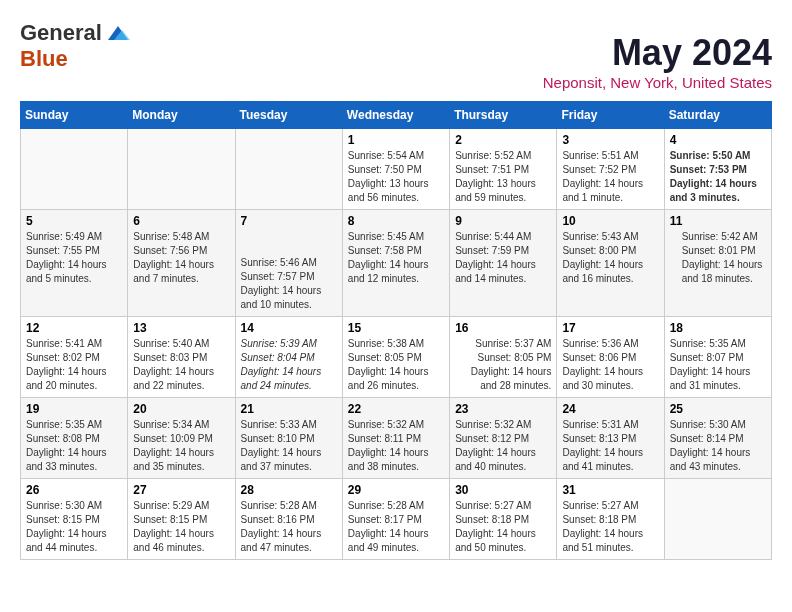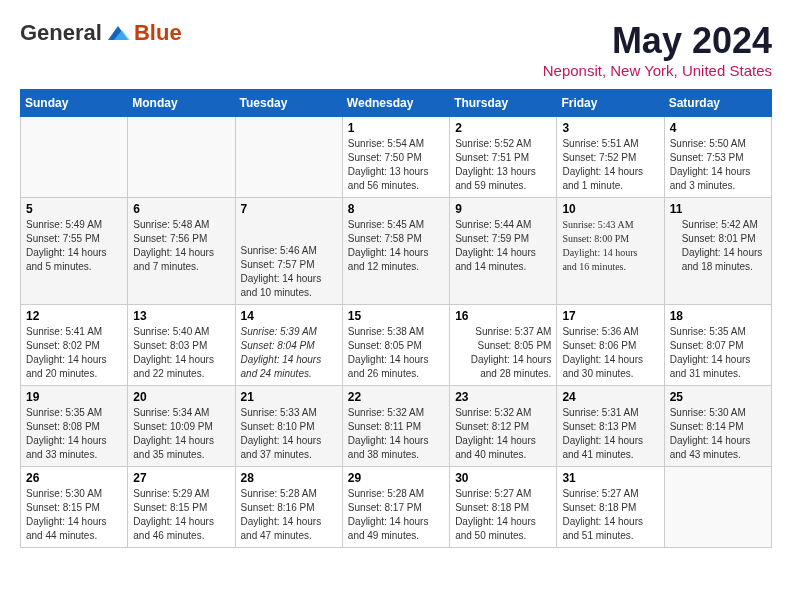--- a/index.html
+++ b/index.html
@@ -11,20 +11,21 @@
       padding: 20px;
     }
     .header-area {
       display: flex;
       justify-content: space-between;
       align-items: flex-start;
       margin-bottom: 10px;
     }
     .logo {
       display: flex;
+      flex-direction: column;
       align-items: flex-start;
     }
     .logo-text {
       display: flex;
       align-items: center;
       font-size: 22px;
       font-weight: bold;
     }
     .logo-general {
       color: #333;
@@ -32,20 +33,21 @@
     .logo-blue {
       color: #c2410c;
     }
     .logo-icon {
       width: 28px;
       height: 22px;
       margin: 0 2px;
     }
     .title-area {
       text-align: right;
+      margin-top: 12px;
     }
     .month-title {
       font-size: 36px;
       font-weight: bold;
       color: #1a1a2e;
     }
     .location {
       font-size: 15px;
       color: #be185d;
     }
@@ -143,21 +145,21 @@
         </td>
         <td>
           <div class="day-number">3</div>
           <div class="day-info" style="white-space: pre-line;">Sunrise: 5:51 AM
 Sunset: 7:52 PM
 Daylight: 14 hours
 and 1 minute.</div>
         </td>
         <td>
           <div class="day-number">4</div>
-          <div class="day-info" style="white-space: pre-line;">Sunrise: 5:50 AM
+          <div class="day-info" style="white-space: pre-line; font-weight: bold;">Sunrise: 5:50 AM
 Sunset: 7:53 PM
 Daylight: 14 hours
 and 3 minutes.</div>
         </td>
       </tr>
       <tr>
         <td>
           <div class="day-number">5</div>
           <div class="day-info" style="white-space: pre-line;">Sunrise: 5:49 AM
 Sunset: 7:55 PM
@@ -187,21 +189,21 @@
         </td>
         <td>
           <div class="day-number">9</div>
           <div class="day-info" style="white-space: pre-line;">Sunrise: 5:44 AM
 Sunset: 7:59 PM
 Daylight: 14 hours
 and 14 minutes.</div>
         </td>
         <td>
           <div class="day-number">10</div>
-          <div class="day-info" style="white-space: pre-line; font-family: Liberation Serif, serif;">Sunrise: 5:43 AM
+          <div class="day-info" style="white-space: pre-line;">Sunrise: 5:43 AM
 Sunset: 8:00 PM
 Daylight: 14 hours
 and 16 minutes.</div>
         </td>
         <td>
           <div class="day-number">11</div>
           <div class="day-info" style="white-space: pre-line; margin-left: 12px;">Sunrise: 5:42 AM
 Sunset: 8:01 PM
 Daylight: 14 hours
 and 18 minutes.</div>

